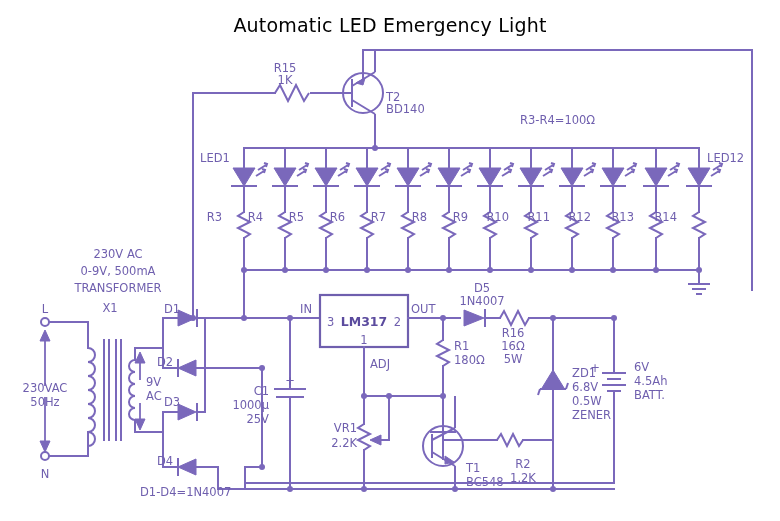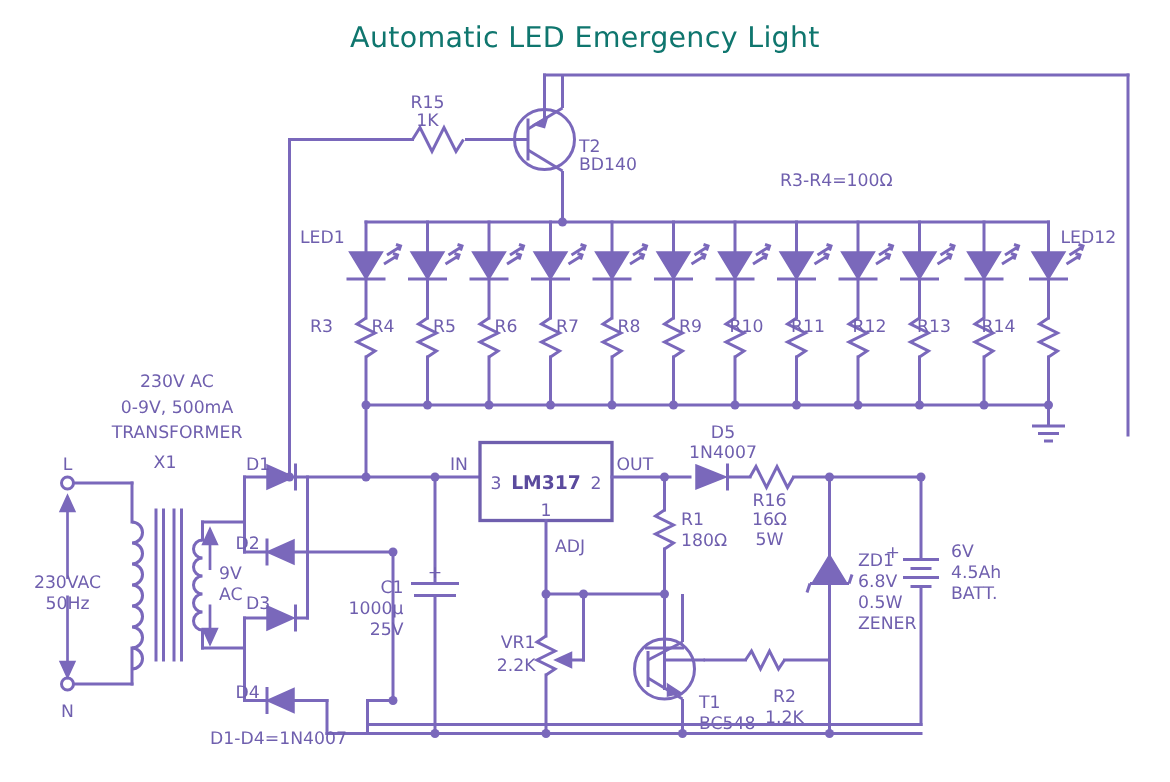--- a/index.html
+++ b/index.html
@@ -17,21 +17,21 @@
     background: #ffffff;
     overflow: hidden;
   }
   #title {
     position: absolute;
     left: 0;
     top: 14px;
     width: 780px;
     text-align: center;
     font-size: 19px;
-    color: #0f766e;
+    color: #000000;
     letter-spacing: 0.2px;
   }
   svg#schematic {
     position: absolute;
     left: 0;
     top: 0;
   }
   .lbl {
     font-family: "DejaVu Sans", "Liberation Sans", sans-serif;
     font-size: 11.5px;

